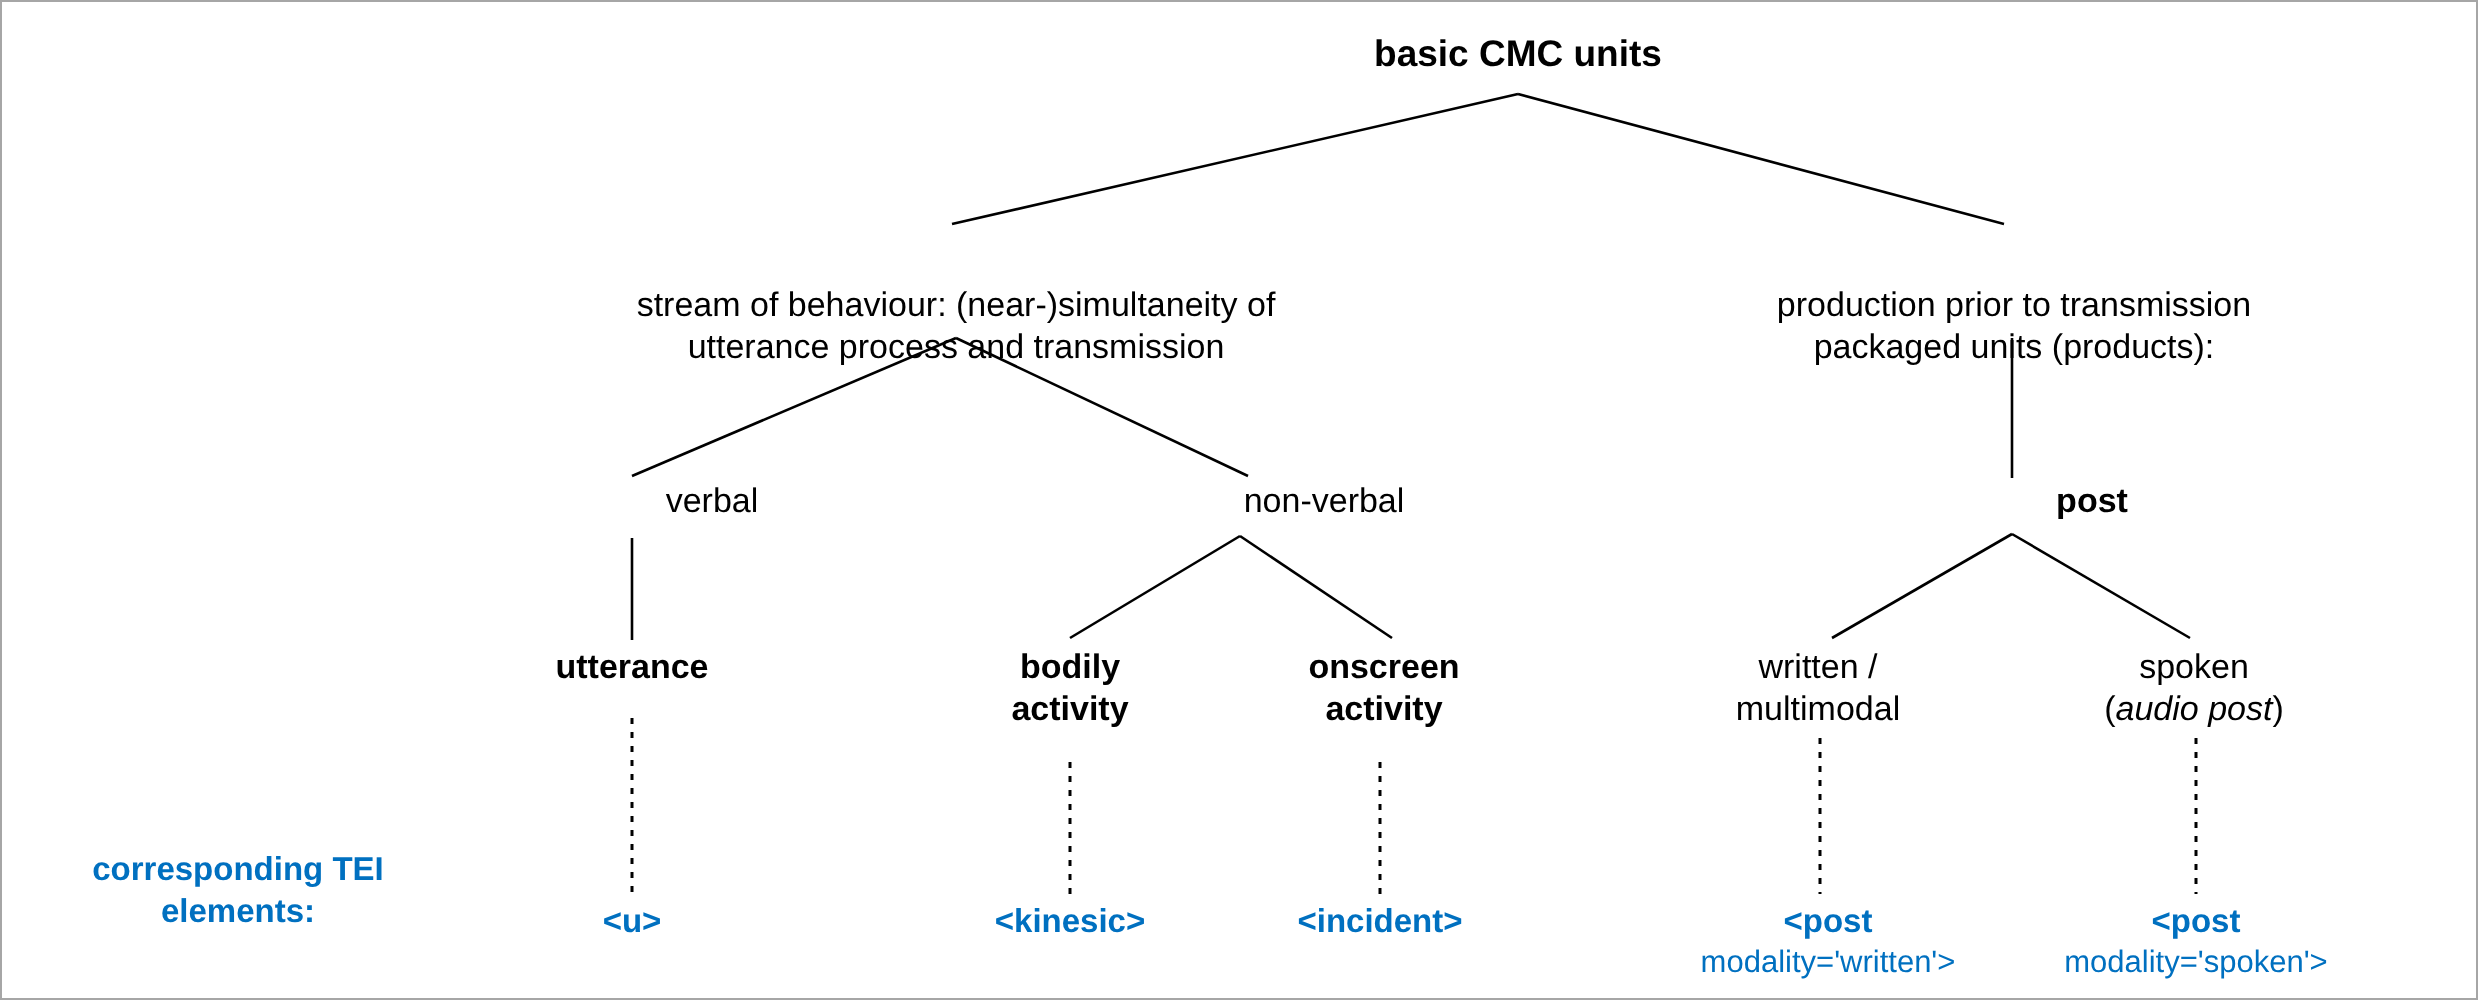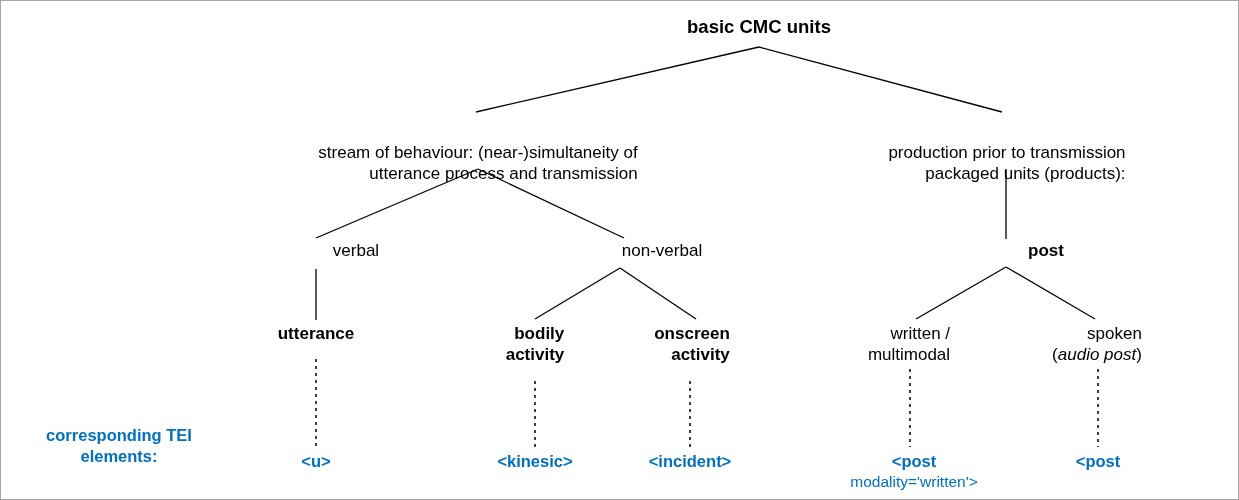--- a/index.html
+++ b/index.html
@@ -20,21 +20,21 @@
   #edges {
     position: absolute;
     left: 0;
     top: 0;
     width: 1239px;
     height: 500px;
     pointer-events: none;
   }
   .node {
     position: absolute;
-    text-align: right;
+    text-align: center;
     color: #000000;
     line-height: 1.26;
     white-space: nowrap;
     transform: translateX(-50%);
   }
   .node .ln { display: block; }
   .bold { font-weight: bold; }
   .ital { font-style: italic; }
 
   
@@ -175,15 +175,16 @@
   </div>
   <div class="tei" style="left:689px; top:450px;">
     <span>&lt;incident&gt;</span>
   </div>
   <div class="tei" style="left:913px; top:450px;">
     <span style="display:block">&lt;post</span>
     <span class="sub">modality='written'&gt;</span>
   </div>
   <div class="tei" style="left:1097px; top:450px;">
     <span style="display:block">&lt;post</span>
+    <span class="sub">modality='spoken'&gt;</span>
   </div>
 
 </div>
 
 </body></html>

